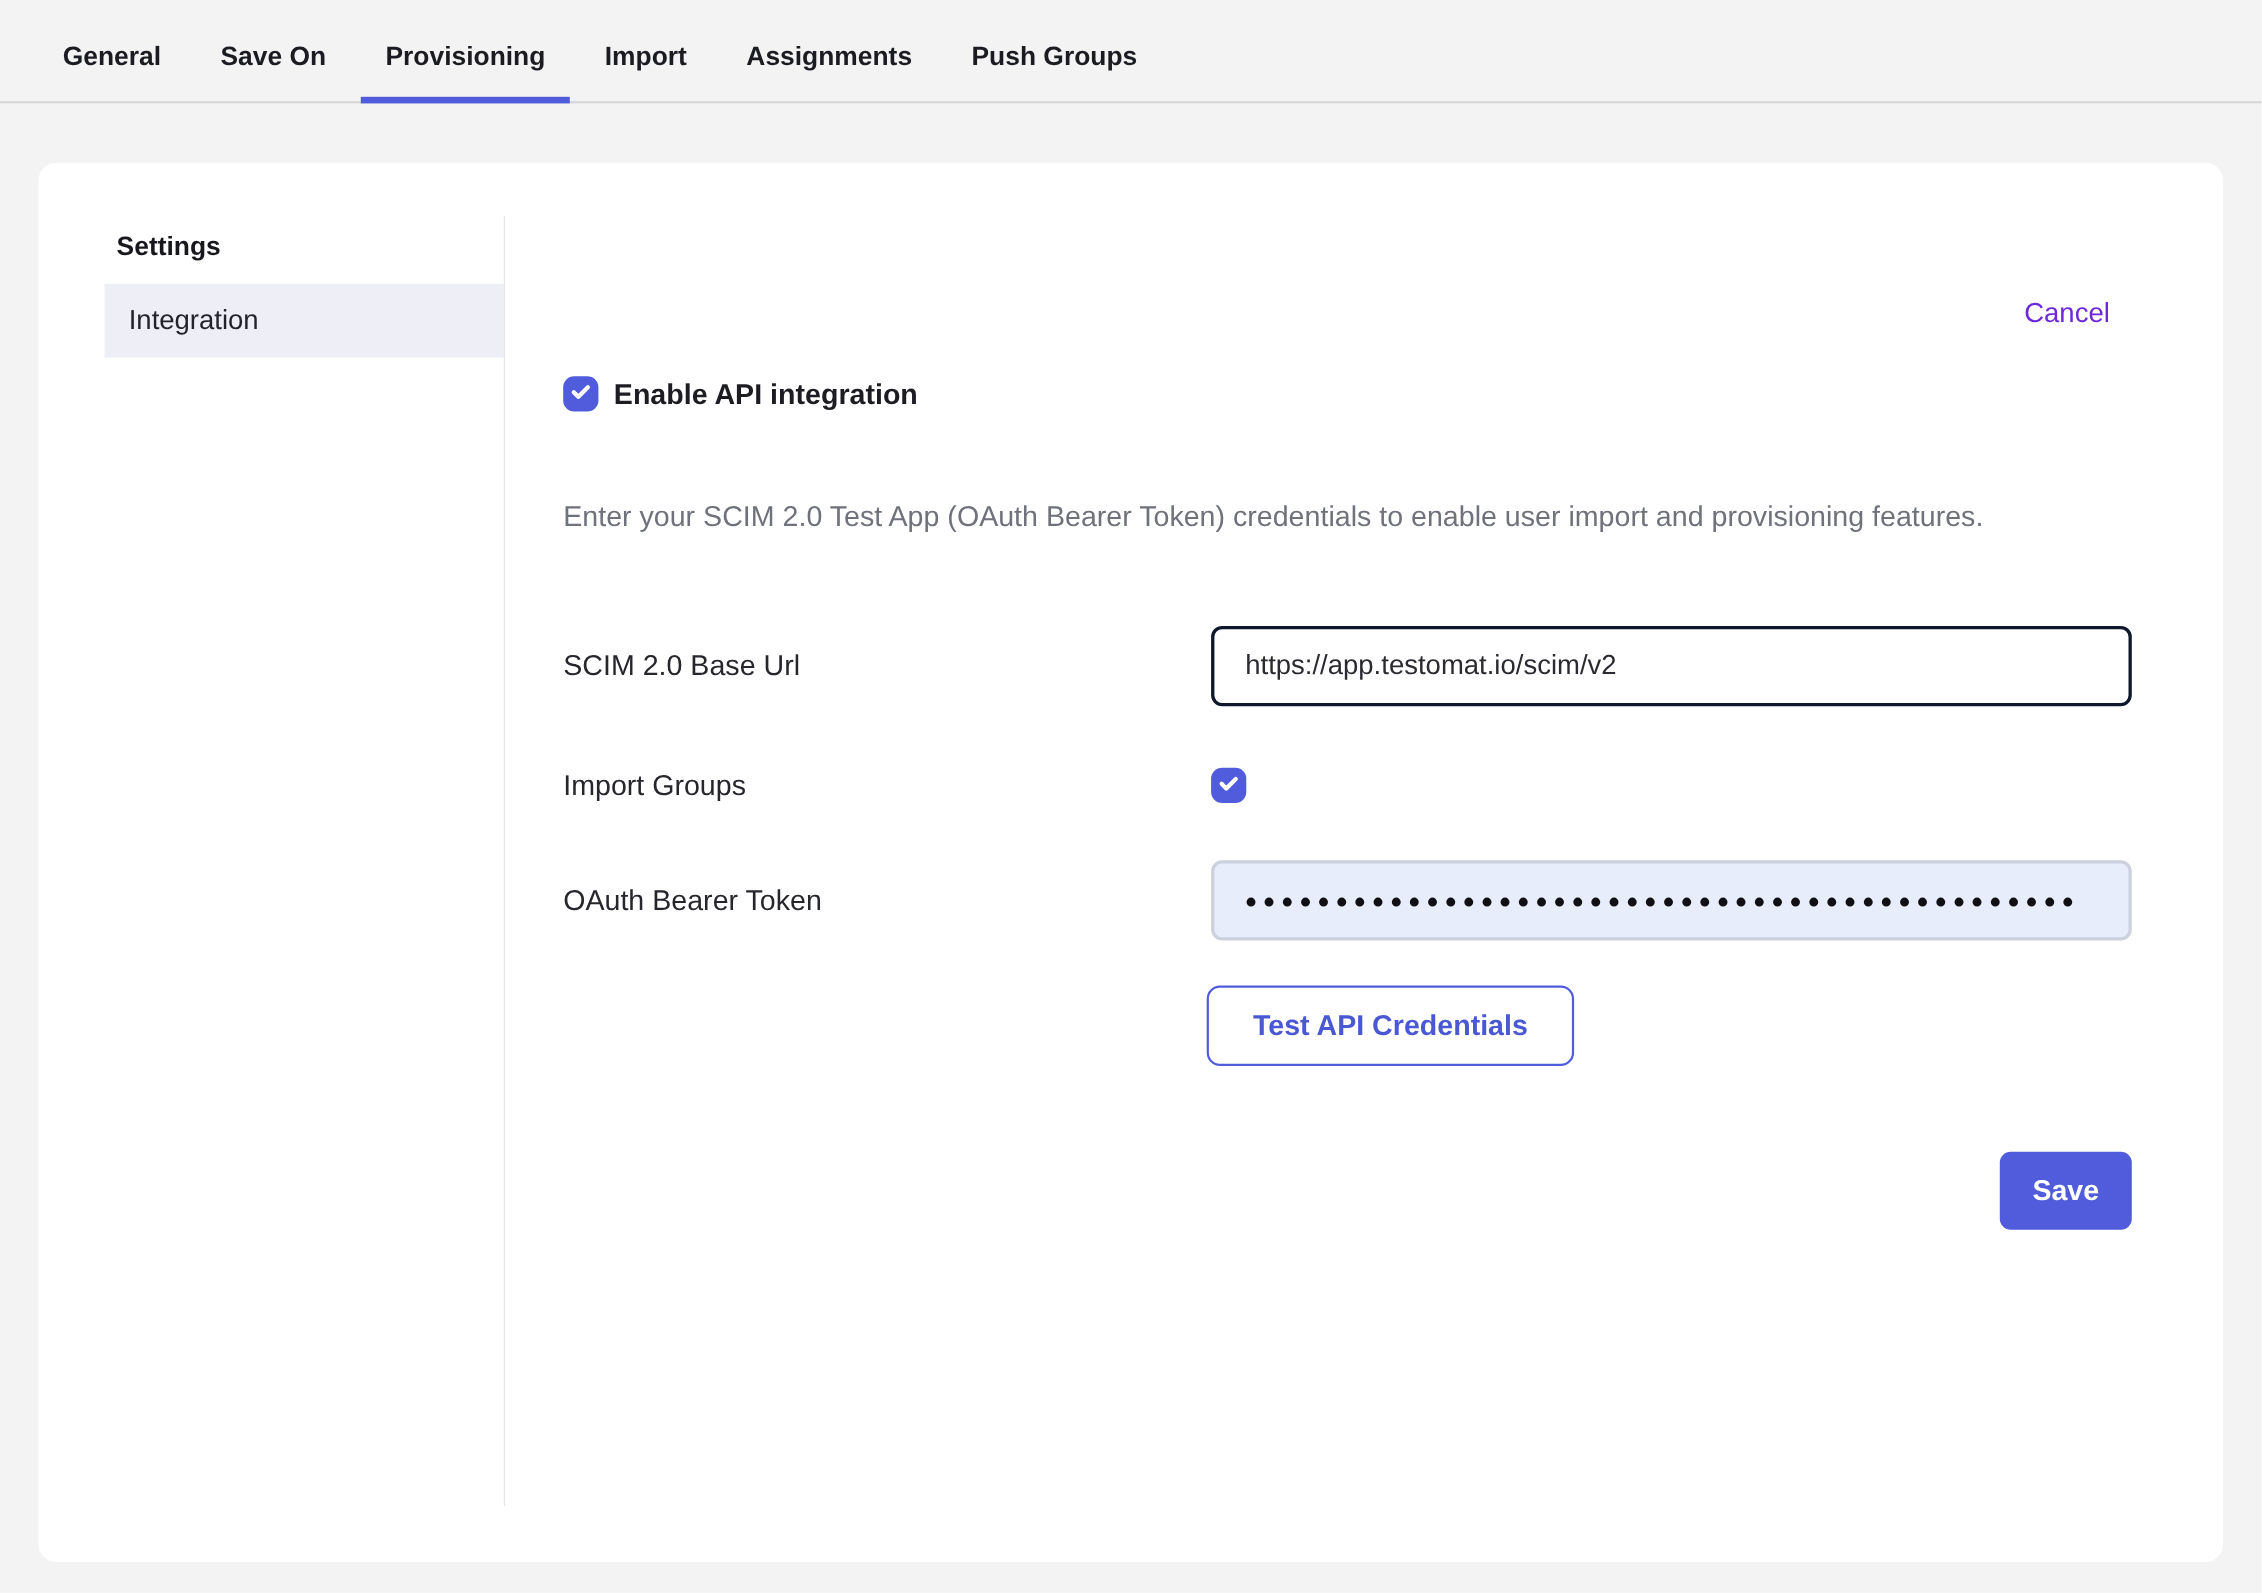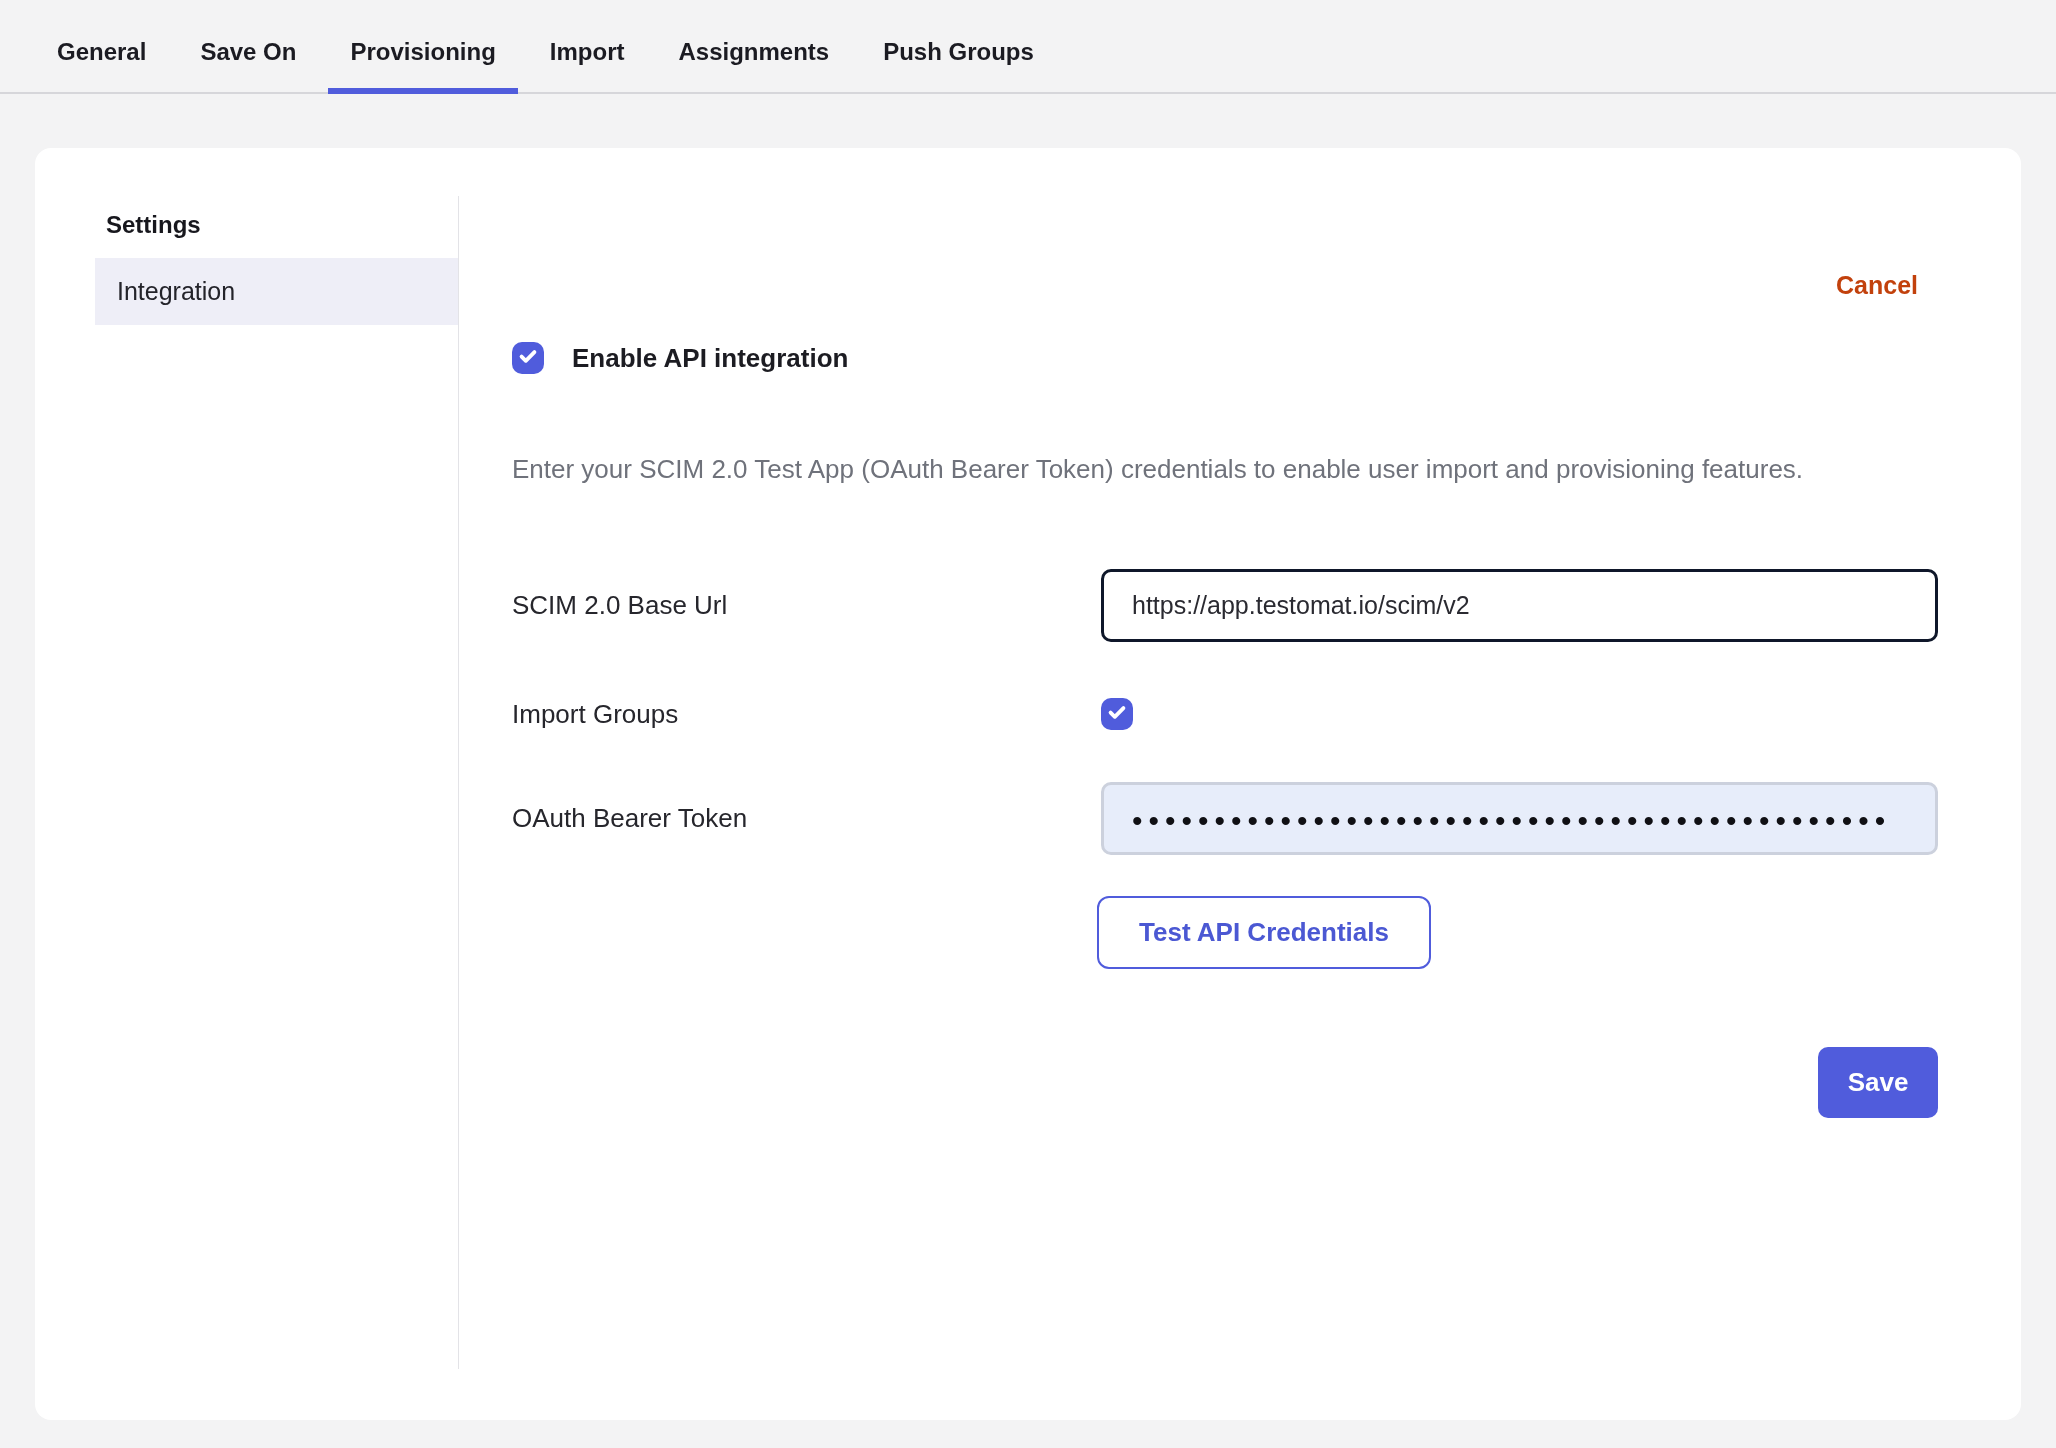--- a/index.html
+++ b/index.html
@@ -74,22 +74,22 @@
     cursor:pointer;
   }
   .sidebar-item.selected { background:#eeeef7; }
 
   
   .content { flex:1; padding:123px 84px 0 54px; }
 
   .cancel-row { display:flex; justify-content:flex-end; padding-right:20px; }
   .cancel-link {
     font-size:25px;
-    font-weight:700;
-    color:#c2410c;
+    font-weight:400;
+    color:#6d28d9;
     text-decoration:none;
     cursor:pointer;
   }
 
   .alert { margin-top:57px; display:flex; height:96px; }
   .alert-icon-block {
     width:85px; flex:none;
     background:#3e7e4c;
     border-radius:12px 0 0 12px;
     display:flex; align-items:center; justify-content:center;
@@ -107,21 +107,21 @@
   }
 
   .checkbox {
     width:32px; height:32px; flex:none;
     border-radius:10px;
     background:#505cdc;
     display:flex; align-items:center; justify-content:center;
     cursor:pointer;
   }
 
-  .enable-row { margin-top:42px; display:flex; align-items:center; gap:28px; }
+  .enable-row { margin-top:42px; display:flex; align-items:center; gap:14px; }
   .enable-label { font-size:26px; font-weight:700; color:#1c1c22; }
 
   .description {
     margin-top:72px;
     max-width:1372px;
     font-size:26px;
     line-height:47px;
     color:#6f727b;
   }
 

